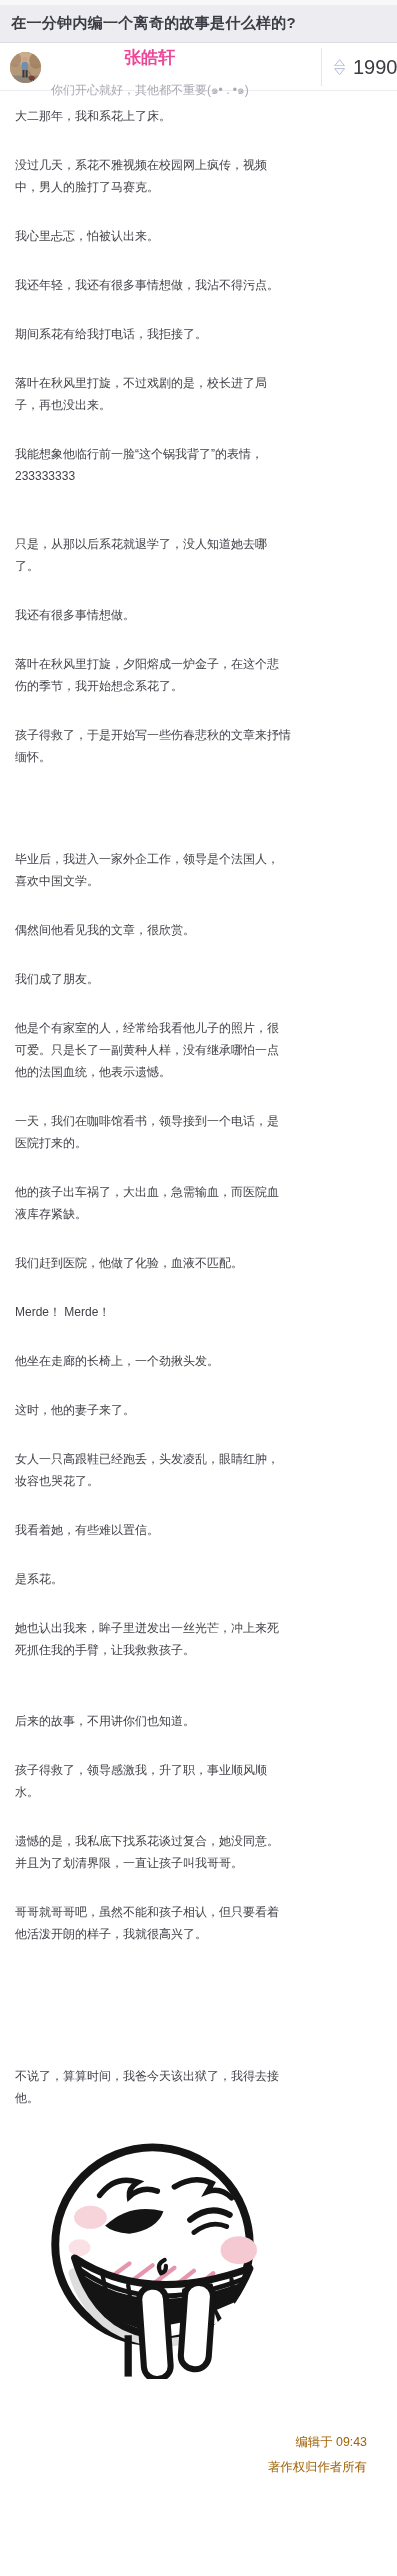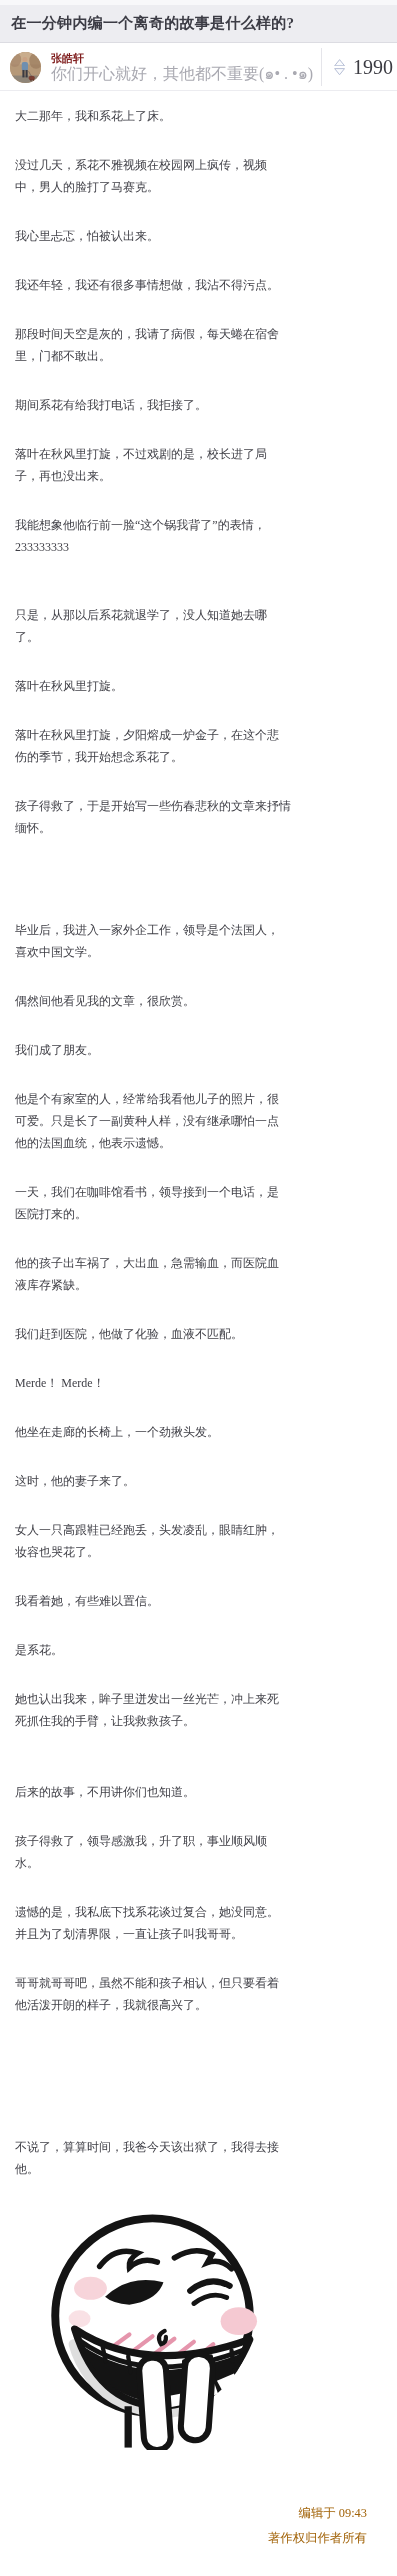--- a/index.html
+++ b/index.html
@@ -1,21 +1,21 @@
 <!DOCTYPE html>
 <html style="font-size:10px"><head>
 <meta charset="utf-8">
 <style>
   html,body{margin:0;padding:0;background:#ffffff;}
   .page{
     position:relative;
     width:397px;height:2576px;
     margin:0 auto;
     background:#ffffff;
-    font-family:Liberation Serif, serif;
+    font-family:Liberation Sans, sans-serif;
     overflow:hidden;
   }
   
   .topstrip{height:5px;background:#f8f8fa;}
   
   .qheader{
     height:38px;
     background:#ededf1;
     border-bottom:0.6px solid #dcdce2;
     display:flex;align-items:center;
@@ -39,24 +39,24 @@
   }
   .avatar{
     position:absolute;left:10px;top:8.7px;
     width:31px;height:31px;border-radius:50%;
     overflow:hidden;
     background:#b59878;
   }
   .avatar svg{display:block;}
   .user-meta{position:absolute;left:51px;top:6.8px;}
   .author-name{
-    font-size:11px;font-weight:bold;color:#7f1d1d;line-height:16px;
+    font-size:17px;font-weight:bold;color:#ec4899;line-height:16px;text-align:center;
   }
   .author-bio{
-    font-size:16px;color:#a9a9b1;line-height:16px;margin-top:0;
+    font-size:12px;color:#a9a9b1;line-height:16px;margin-top:16px;
     white-space:nowrap;
   }
   .vote{
     position:absolute;left:321px;top:5px;height:38px;
     border-left:0.6px solid #e5e5ea;
     display:flex;align-items:center;
     padding-left:11.8px;
   }
   .vote-tris{display:flex;flex-direction:column;gap:1.9px;}
   .vote-tris span{display:block;line-height:0;cursor:pointer;}
@@ -151,30 +151,28 @@
     </div>
   </div>
 
   <main class="content">
     <div id="paras">
         <p>大二那年，我和系花上了床。</p>
         <p>没过几天，系花不雅视频在校园网上疯传，视频
 中，男人的脸打了马赛克。</p>
         <p>我心里忐忑，怕被认出来。</p>
         <p>我还年轻，我还有很多事情想做，我沾不得污点。</p>
-        <p>那段时间天空是灰的，我请了病假，每天蜷在宿舍
-里，门都不敢出。</p>
         <p>期间系花有给我打电话，我拒接了。</p>
         <p>落叶在秋风里打旋，不过戏剧的是，校长进了局
 子，再也没出来。</p>
         <p class="gap30">我能想象他临行前一脸“这个锅我背了”的表情，
 233333333</p>
         <p>只是，从那以后系花就退学了，没人知道她去哪
 了。</p>
-        <p>落叶在秋风里打旋。</p>
+        <p>我还有很多事情想做。</p>
         <p>落叶在秋风里打旋，夕阳熔成一炉金子，在这个悲
 伤的季节，我开始想念系花了。</p>
         <p class="gap85">孩子得救了，于是开始写一些伤春悲秋的文章来抒情
 缅怀。</p>
         <p>毕业后，我进入一家外企工作，领导是个法国人，
 喜欢中国文学。</p>
         <p>偶然间他看见我的文章，很欣赏。</p>
         <p>我们成了朋友。</p>
         <p>他是个有家室的人，经常给我看他儿子的照片，很
 可爱。只是长了一副黄种人样，没有继承哪怕一点

